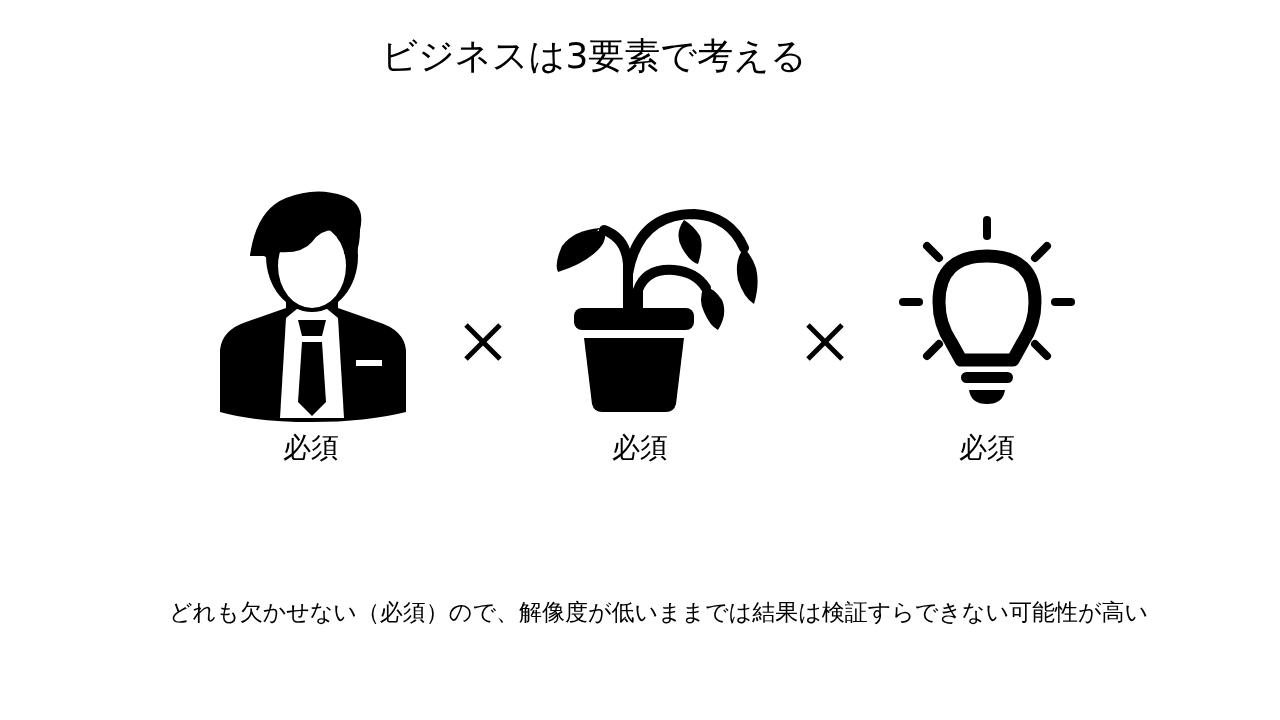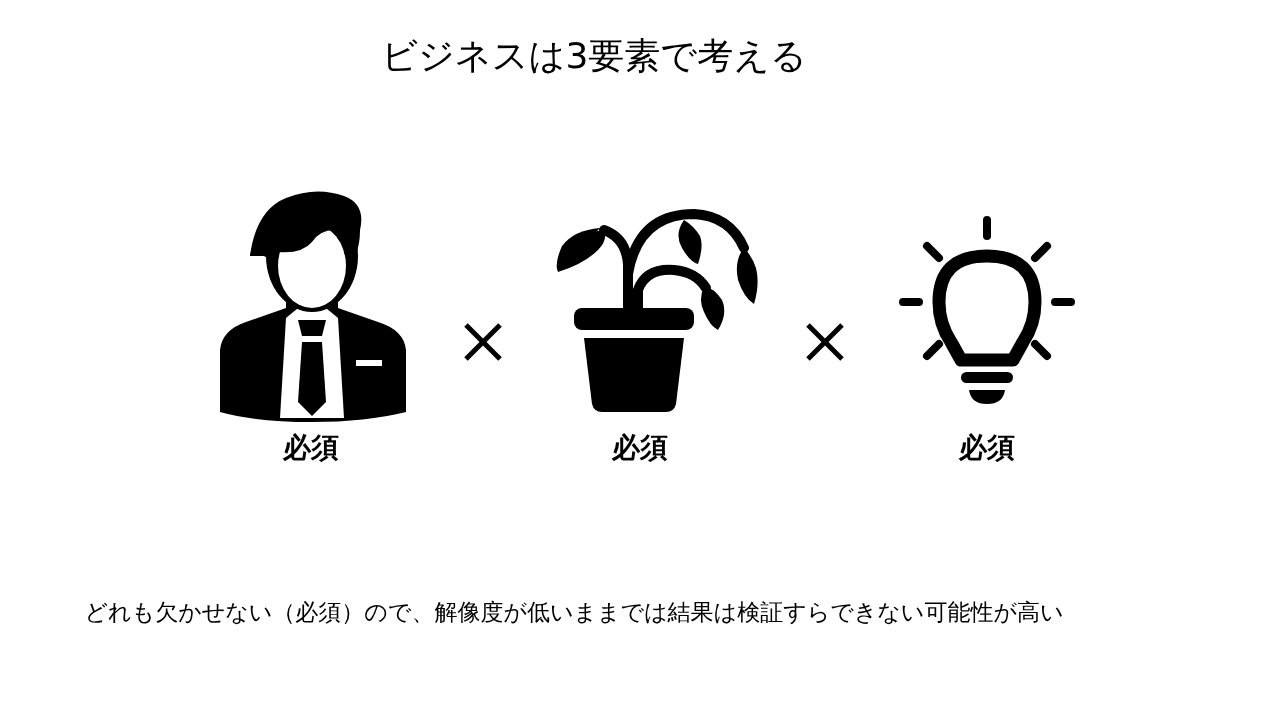--- a/index.html
+++ b/index.html
@@ -31,34 +31,34 @@
     }
     .icon svg {
       display: block;
     }
     .label {
       position: absolute;
       top: 428px;
       width: 160px;
       text-align: center;
       font-size: 28px;
-      font-weight: bold;
+      font-weight: normal;
       line-height: 40px;
     }
     .times {
       position: absolute;
       width: 40px;
       height: 40px;
     }
     .caption {
       position: absolute;
       left: 0;
       top: 594px;
       width: 1148px;
-      text-align: center;
+      text-align: right;
       font-size: 23px;
       line-height: 36px;
       white-space: nowrap;
     }
   </style>
 </head>
 <body>
 
 <div>
 

